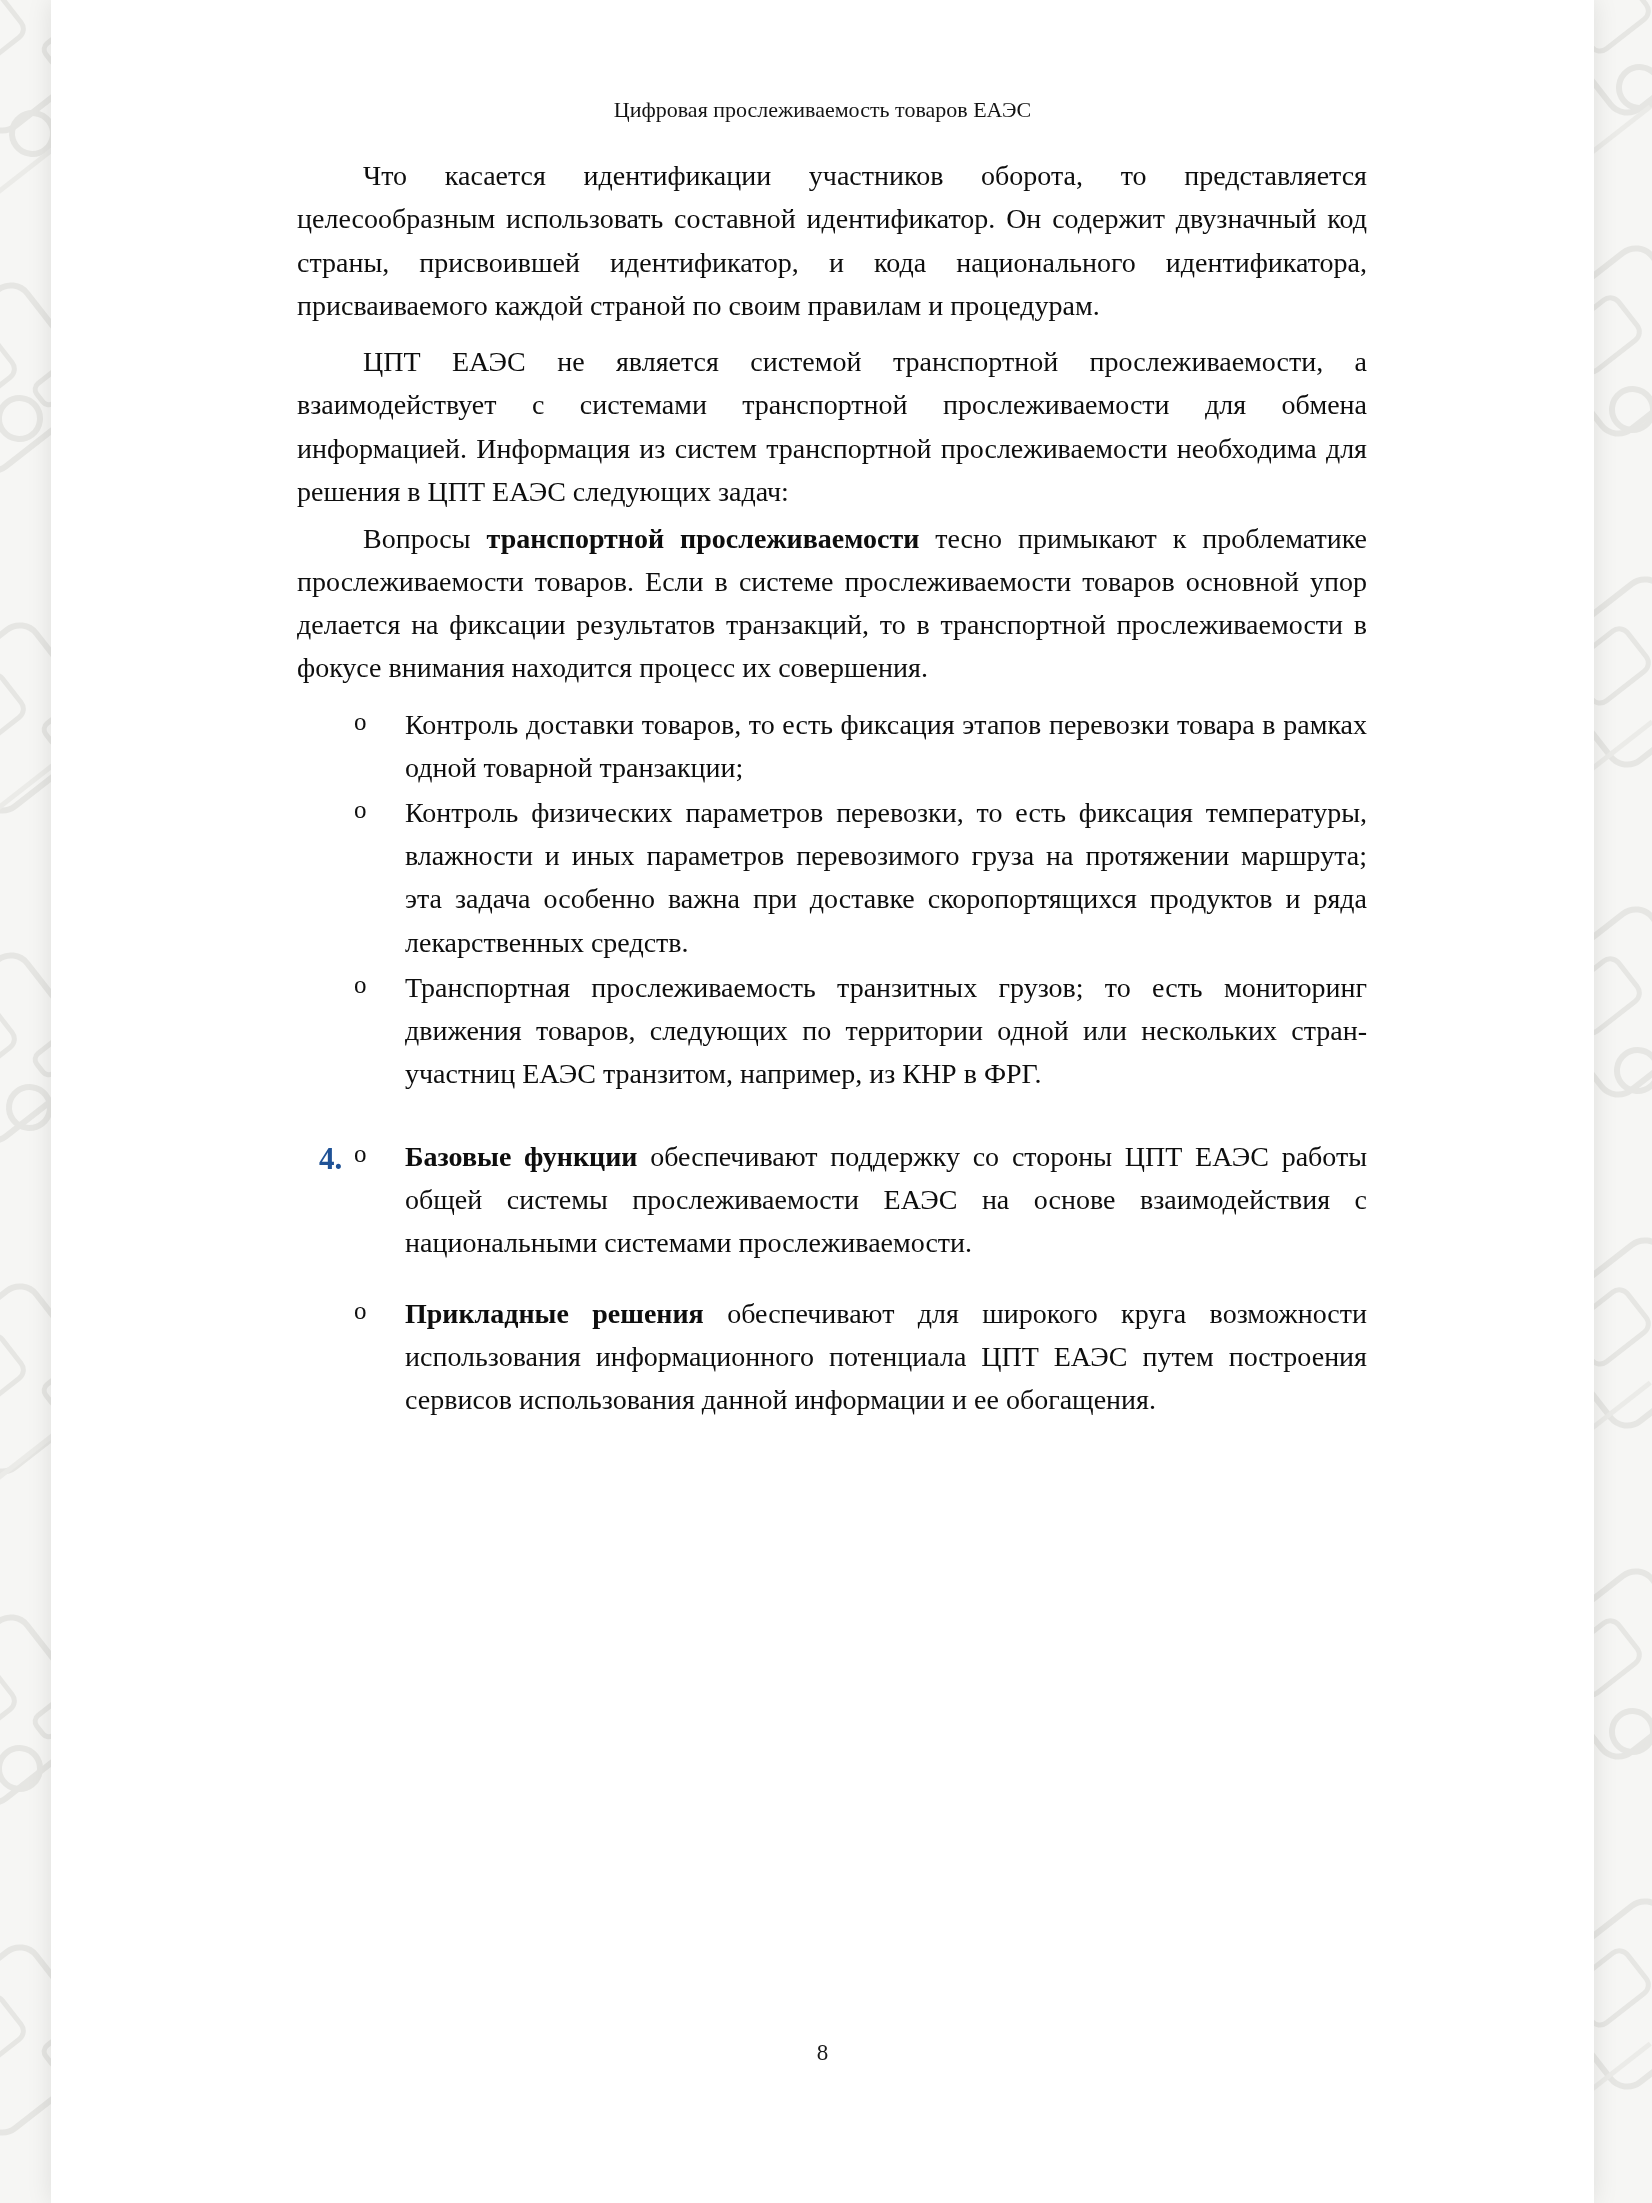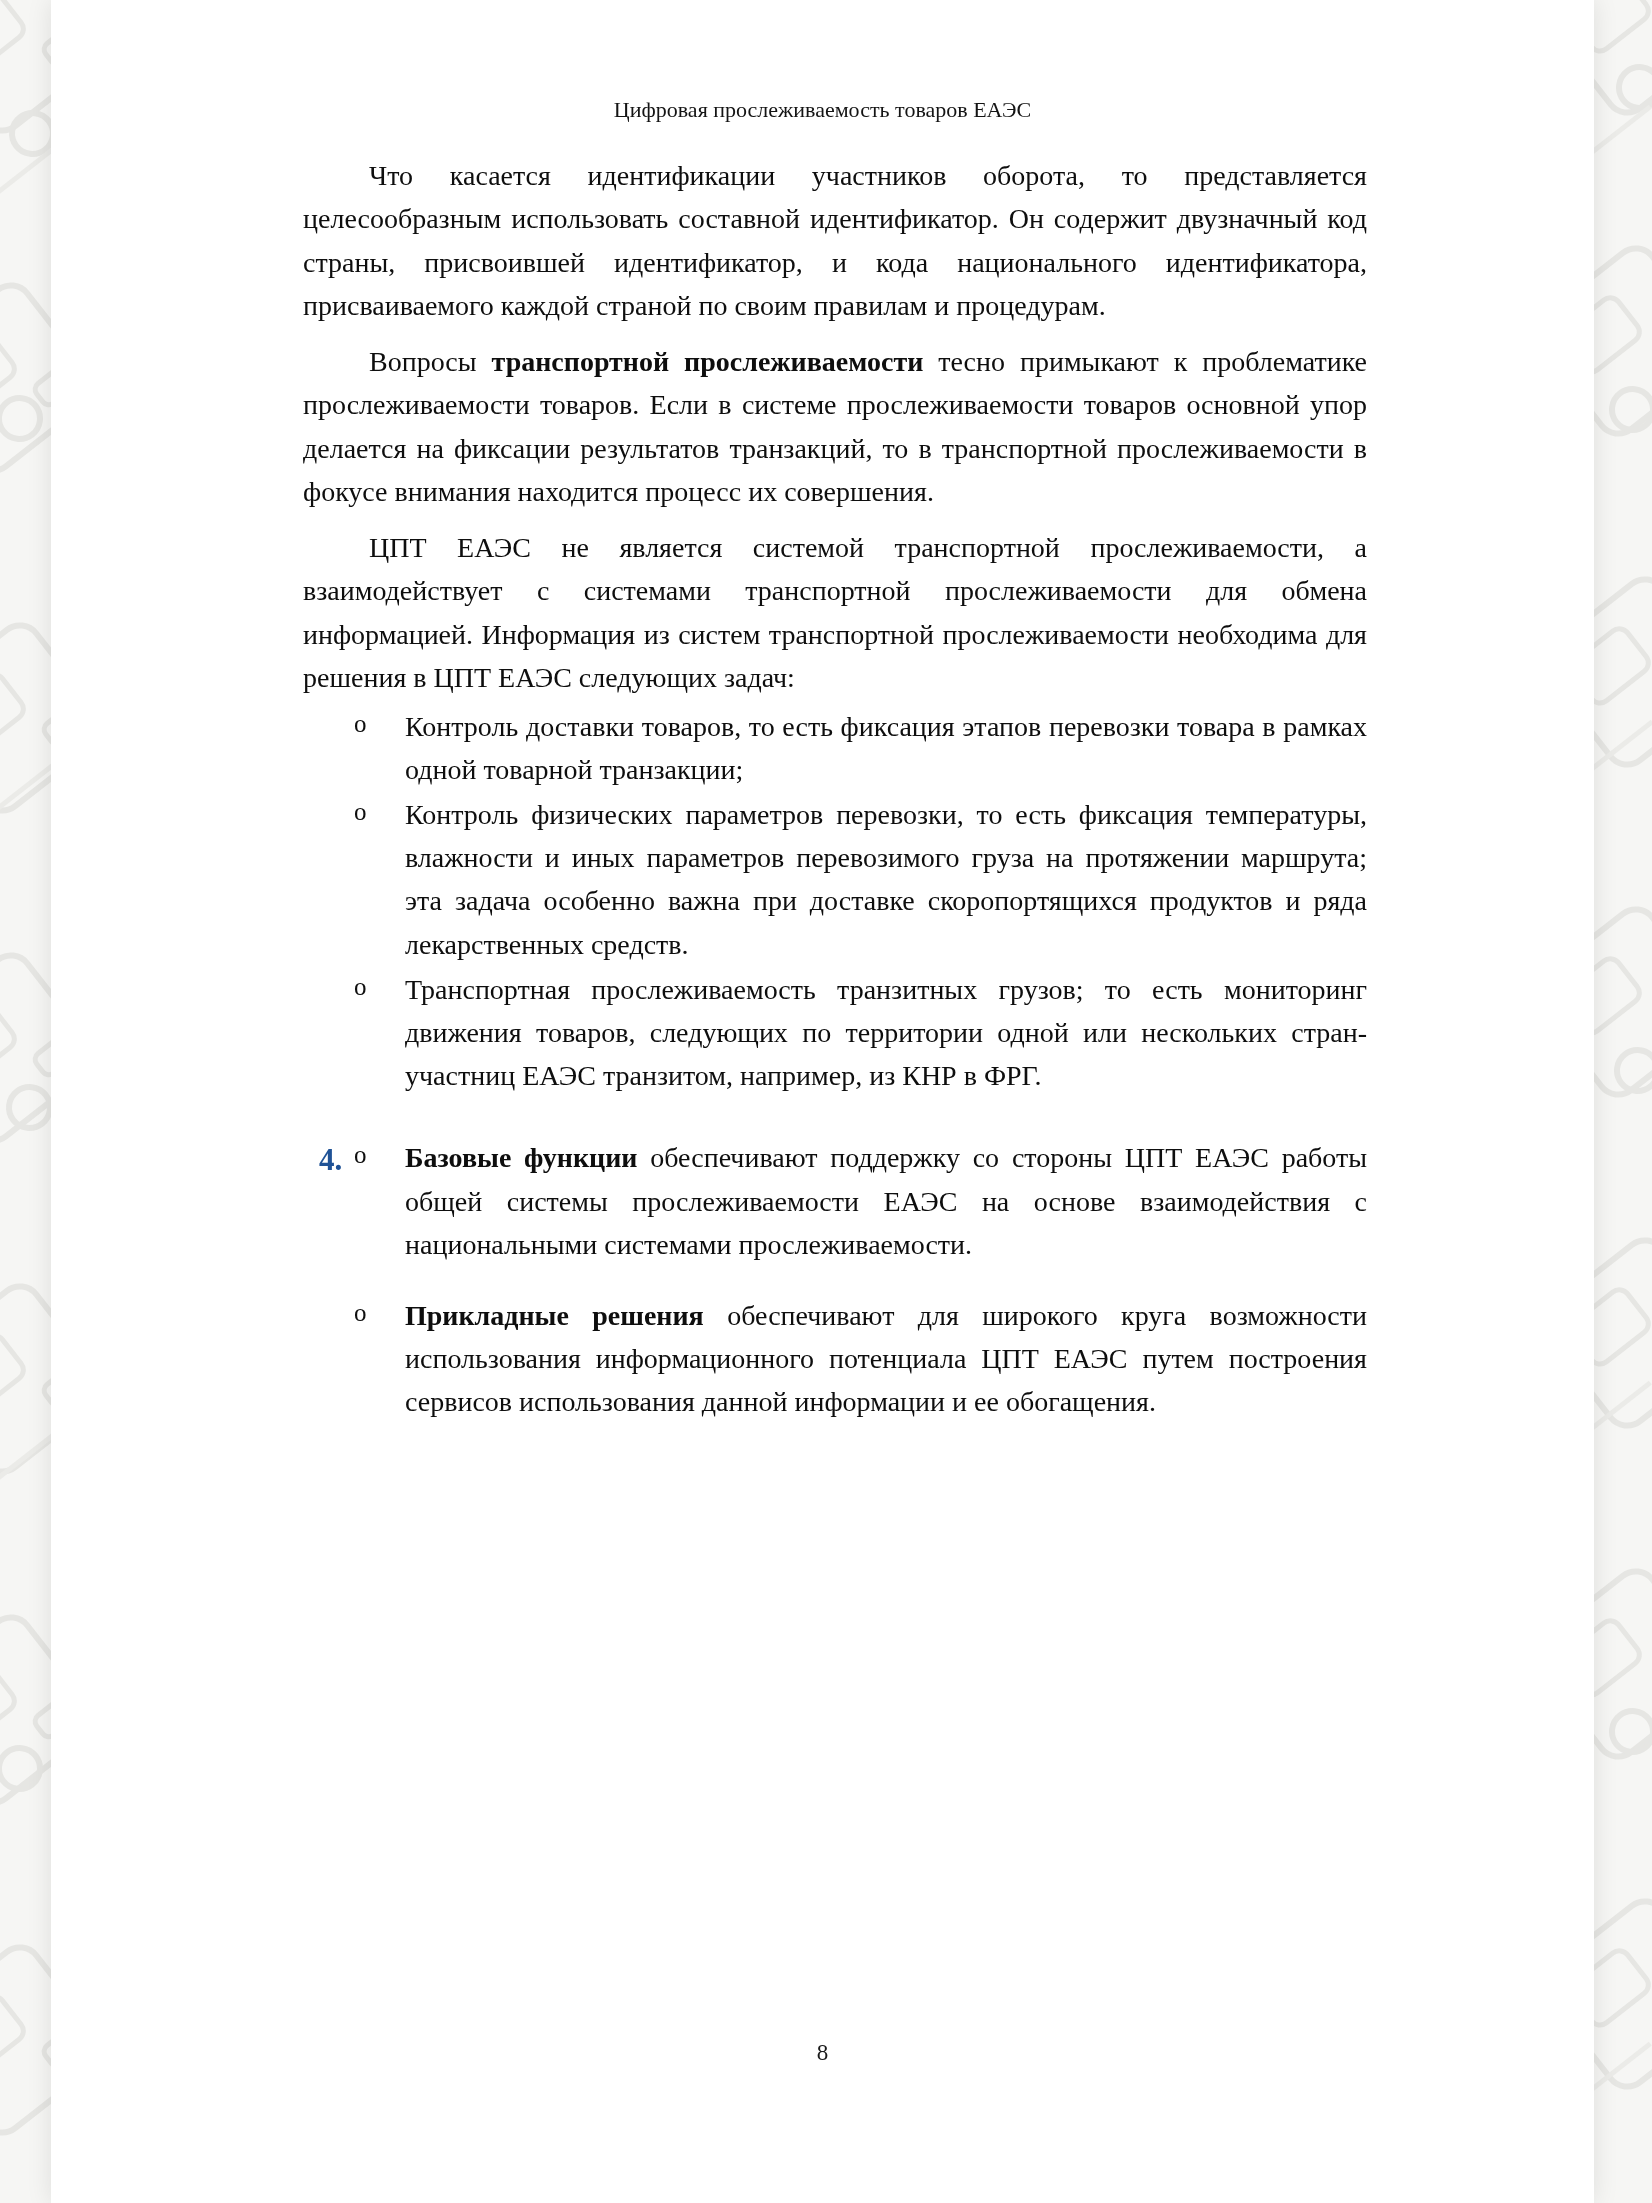--- a/index.html
+++ b/index.html
@@ -95,21 +95,21 @@
     width: 1070px;
     font-family: "Liberation Serif", "DejaVu Serif", serif;
     font-size: 28px;
     line-height: 1.545;
     color: #0e0e0e;
     text-align: justify;
     text-justify: inter-word;
   }
 
   p.para {
-    margin: 0 0 13px 6px;
+    margin: 0 0 13px 0;
     text-indent: 66px;
   }
   p.para.tight { margin-bottom: 3.7px; }
 
   b, .bold { font-weight: bold; }
 
   
   ul.bullets {
     list-style: none;
     margin: 5.5px 0 9.2px 0;
@@ -211,23 +211,23 @@
   </div>
 
   <div class="sheet">
 
     <div class="page-header">Цифровая прослеживаемость товаров ЕАЭС</div>
 
     <div class="content">
 
       <p class="para">Что касается идентификации участников оборота, то представляется целесообразным использовать составной идентификатор. Он содержит двузначный код страны, присвоившей идентификатор, и кода национального идентификатора, присваиваемого каждой страной по своим правилам и процедурам.</p>
 
+      <p class="para tight">ЦПТ ЕАЭС не является системой транспортной прослеживаемости, а взаимодействует с системами транспортной прослеживаемости для обмена информацией. Информация из систем транспортной прослеживаемости необходима для решения в ЦПТ ЕАЭС следующих задач:</p>
+
       <p class="para"><span>Вопросы </span><b>транспортной прослеживаемости</b><span> тесно примыкают к проблематике прослеживаемости товаров. Если в системе прослеживаемости товаров основной упор делается на фиксации результатов транзакций, то в транспортной прослеживаемости в фокусе внимания находится процесс их совершения.</span></p>
-
-      <p class="para tight">ЦПТ ЕАЭС не является системой транспортной прослеживаемости, а взаимодействует с системами транспортной прослеживаемости для обмена информацией. Информация из систем транспортной прослеживаемости необходима для решения в ЦПТ ЕАЭС следующих задач:</p>
 
       <ul class="bullets">
         <li>
           <span class="marker">o</span>
           <span>Контроль доставки товаров, то есть фиксация этапов перевозки товара в рамках одной товарной транзакции;</span>
         </li>
         <li>
           <span class="marker">o</span>
           <span>Контроль физических параметров перевозки, то есть фиксация температуры, влажности и иных параметров перевозимого груза на протяжении маршрута; эта задача особенно важна при доставке скоропортящихся продуктов и ряда лекарственных средств.</span>
         </li>

